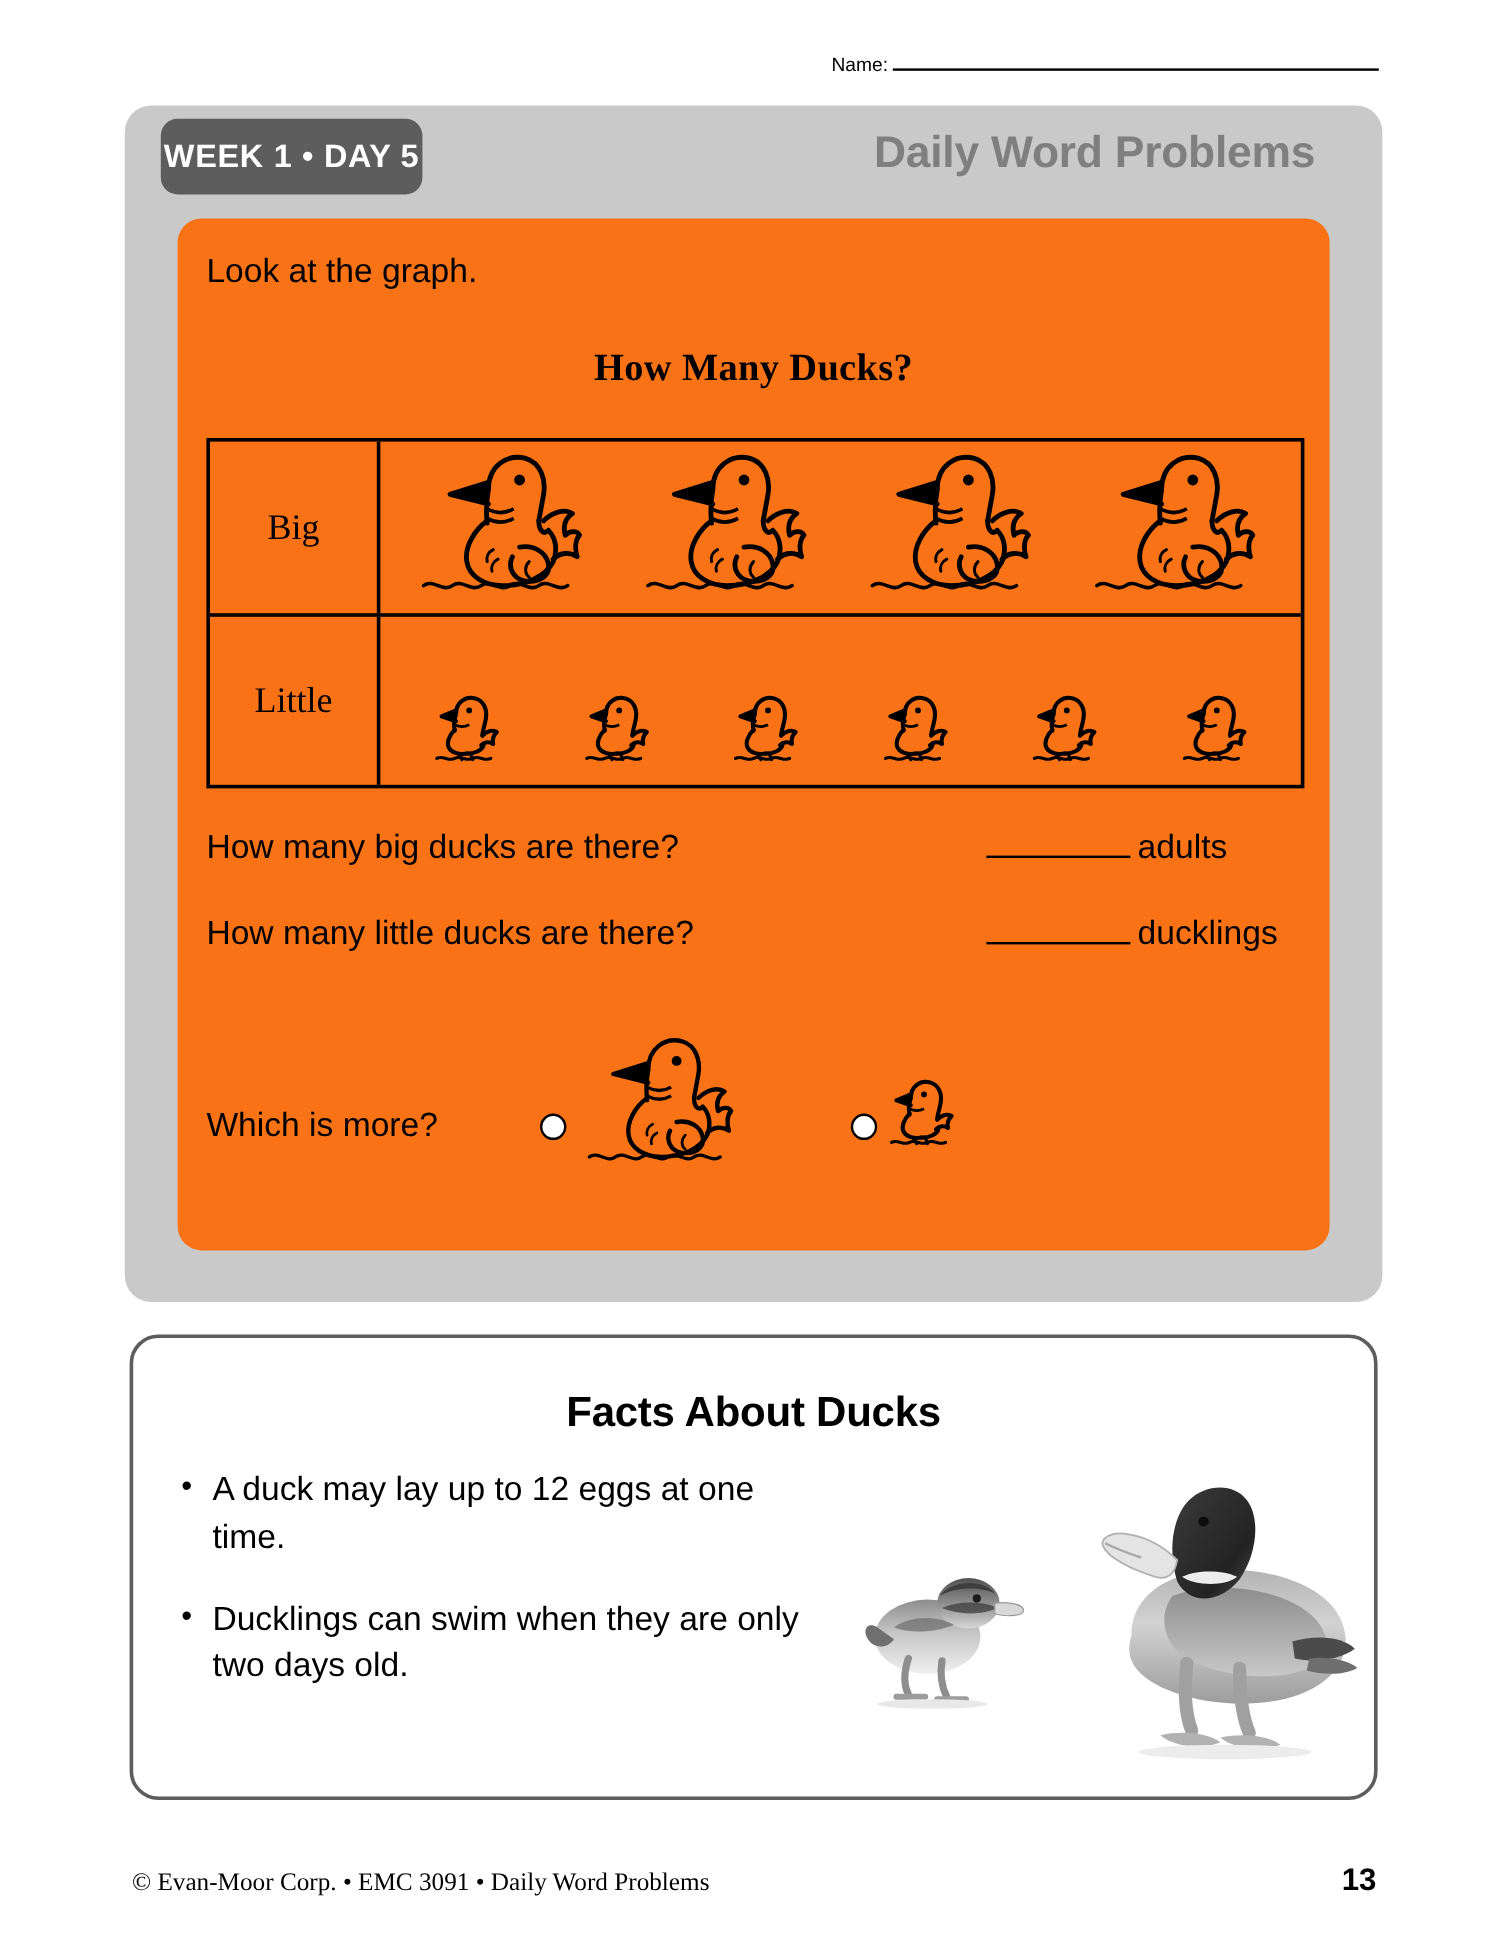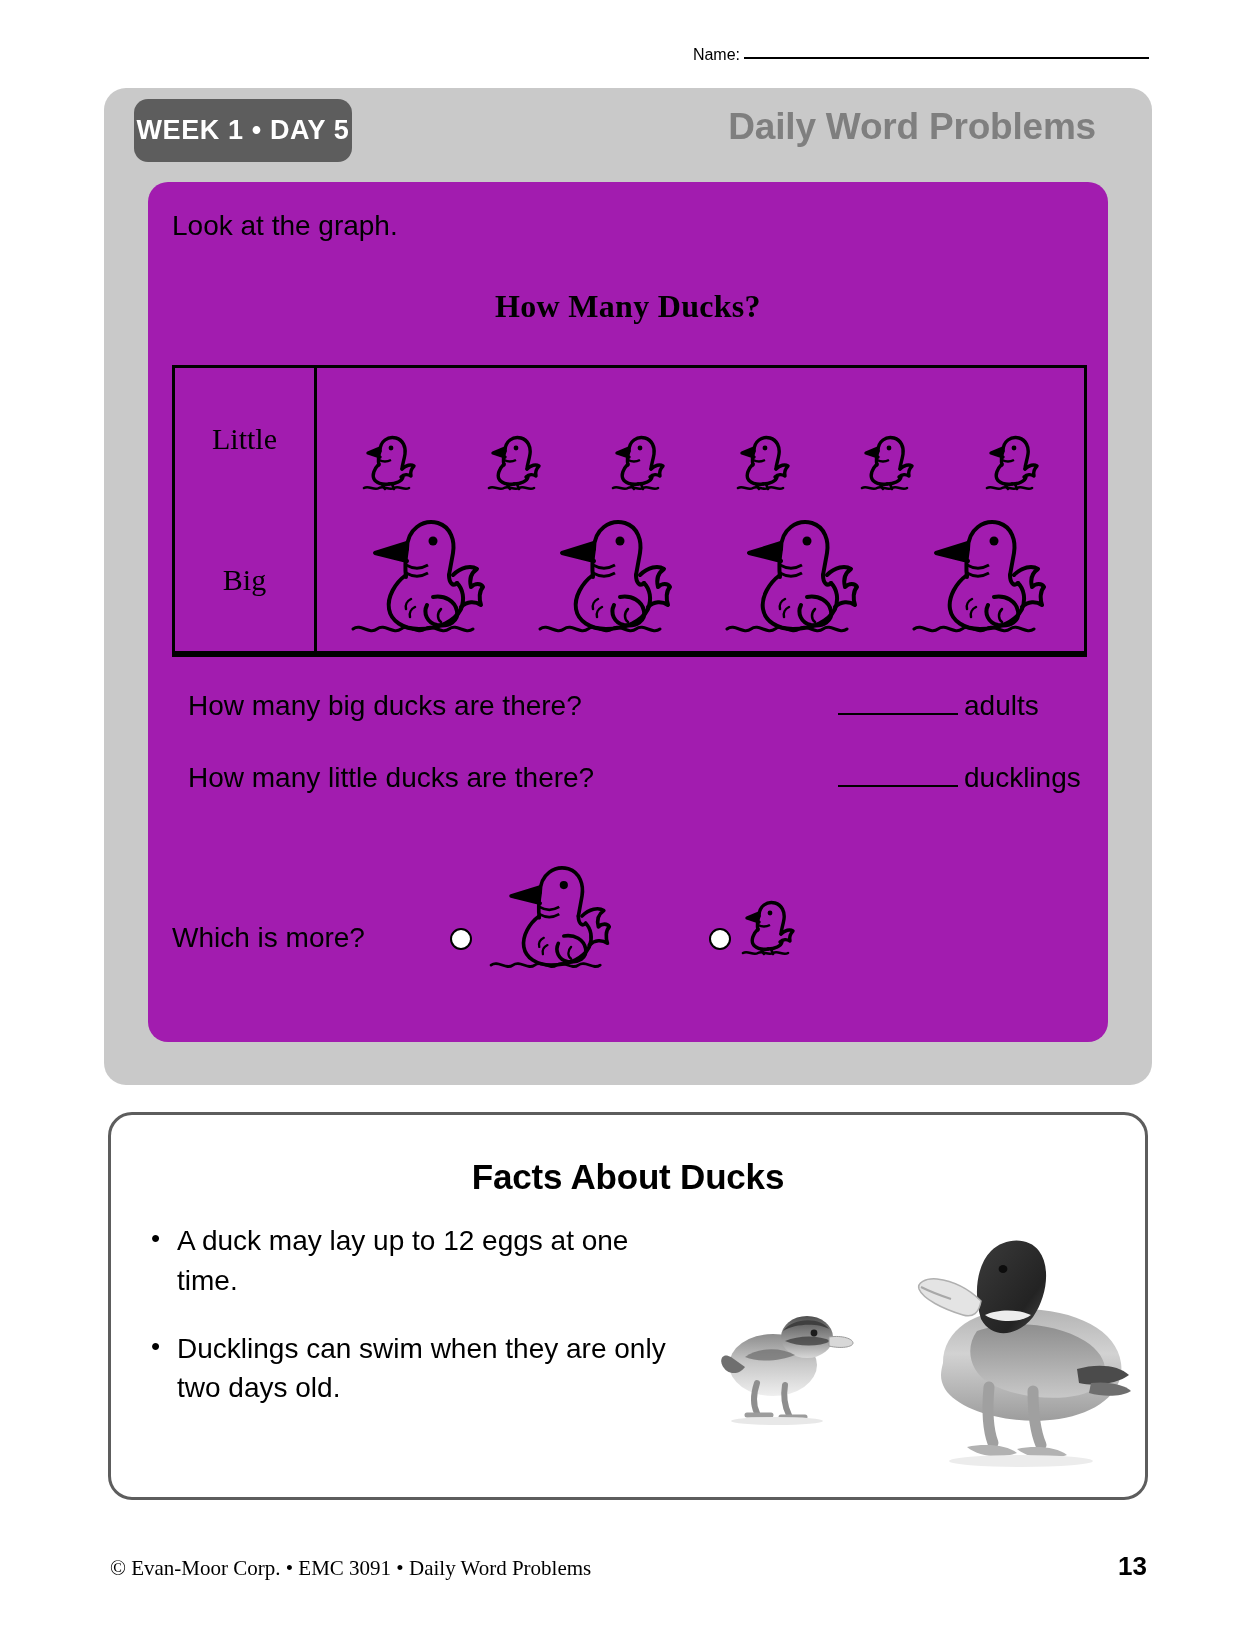--- a/index.html
+++ b/index.html
@@ -39,21 +39,21 @@
     color: #fff; font-weight: bold; font-size: 27px; letter-spacing: .6px;
   }
   .card-title {
     position: absolute; right: 56px; top: 18px;
     font-size: 37px; font-weight: bold; color: #7f7f7f;
     letter-spacing: -.2px;
   }
   .white-panel {
     position: absolute; left: 44px; top: 94px;
     width: 960px; height: 860px;
-    background: #a21caf; border-radius: 20px;
+    background: #f97316; border-radius: 20px;
   }
 
   .instruction {
     position: absolute; left: 24px; top: 28px;
     font-size: 28px;
   }
   .graph-title {
     position: absolute; left: 0; top: 106px; width: 960px;
     text-align: center;
     font-family: "Liberation Serif", serif;
@@ -80,21 +80,21 @@
     flex: 1; display: flex; align-items: flex-end;
     justify-content: space-around;
     padding: 0 10px 6px 10px;
   }
   .row-cells.little { padding-bottom: 14px; }
 
   
   .q-block { position: absolute; left: 24px; top: 508px; width: 915px; }
   .q-row {
     display: flex; align-items: flex-end;
-    font-size: 28px; margin-bottom: 40px; margin-left: 16px;
+    font-size: 28px; margin-bottom: 40px;
   }
   .q-text { flex: 0 0 650px; }
   .answer-line {
     width: 120px; height: 0; border-bottom: 2.5px solid #000;
     margin-bottom: 7px; margin-right: 6px;
   }
   .unit { font-size: 28px; }
 
   .which-row {
     position: absolute; left: 24px; top: 660px;
@@ -169,122 +169,20 @@
 
     <div class="card-title">Daily Word Problems</div>
 
     <div class="white-panel">
 
       <div class="instruction">Look at the graph.</div>
 
       <div class="graph-title">How Many Ducks?</div>
 
       <div class="graph-table">
-
-        <div class="graph-row">
-          <div class="row-label">Little</div>
-          <div class="row-cells little">
-            <span>
-              <svg width="62" height="60" viewBox="0 0 62 60">
-                <g fill="none" stroke="#000" stroke-width="3.4" stroke-linecap="round" stroke-linejoin="round">
-                  <path d="M22 20 C22 10 30 5 38 7 C45 9 48 16 47 23 C46 30 44 34 44 38"></path>
-                  <path d="M22 20 C20 26 20 30 21 34"></path>
-                  <path d="M22 17 L10 22 L22 26" fill="#000"></path>
-                  <path d="M21 33 C16 38 14 44 16 48 C18 52 24 54 31 53"></path>
-                  <path d="M44 38 C48 34 53 33 56 35 C53 38 52 41 53 45 C50 43 46 43 43 46"></path>
-                  <path d="M31 53 C38 53 44 50 45 46"></path>
-                  <path d="M24 53 L27 58 M34 53 L36 58" stroke-width="2.6"></path>
-                  <path d="M6 57 C11 54 16 60 21 57 C26 54 31 60 36 57 C41 54 46 60 51 57" stroke-width="2.6"></path>
-                </g>
-                <circle cx="33" cy="17" r="2.4" fill="#000"></circle>
-                <path d="M21 29 C25 31 29 31 33 29" fill="none" stroke="#000" stroke-width="2.4"></path>
-              </svg>
-            </span>
-            <span>
-              <svg width="62" height="60" viewBox="0 0 62 60">
-                <g fill="none" stroke="#000" stroke-width="3.4" stroke-linecap="round" stroke-linejoin="round">
-                  <path d="M22 20 C22 10 30 5 38 7 C45 9 48 16 47 23 C46 30 44 34 44 38"></path>
-                  <path d="M22 20 C20 26 20 30 21 34"></path>
-                  <path d="M22 17 L10 22 L22 26" fill="#000"></path>
-                  <path d="M21 33 C16 38 14 44 16 48 C18 52 24 54 31 53"></path>
-                  <path d="M44 38 C48 34 53 33 56 35 C53 38 52 41 53 45 C50 43 46 43 43 46"></path>
-                  <path d="M31 53 C38 53 44 50 45 46"></path>
-                  <path d="M24 53 L27 58 M34 53 L36 58" stroke-width="2.6"></path>
-                  <path d="M6 57 C11 54 16 60 21 57 C26 54 31 60 36 57 C41 54 46 60 51 57" stroke-width="2.6"></path>
-                </g>
-                <circle cx="33" cy="17" r="2.4" fill="#000"></circle>
-                <path d="M21 29 C25 31 29 31 33 29" fill="none" stroke="#000" stroke-width="2.4"></path>
-              </svg>
-            </span>
-            <span>
-              <svg width="62" height="60" viewBox="0 0 62 60">
-                <g fill="none" stroke="#000" stroke-width="3.4" stroke-linecap="round" stroke-linejoin="round">
-                  <path d="M22 20 C22 10 30 5 38 7 C45 9 48 16 47 23 C46 30 44 34 44 38"></path>
-                  <path d="M22 20 C20 26 20 30 21 34"></path>
-                  <path d="M22 17 L10 22 L22 26" fill="#000"></path>
-                  <path d="M21 33 C16 38 14 44 16 48 C18 52 24 54 31 53"></path>
-                  <path d="M44 38 C48 34 53 33 56 35 C53 38 52 41 53 45 C50 43 46 43 43 46"></path>
-                  <path d="M31 53 C38 53 44 50 45 46"></path>
-                  <path d="M24 53 L27 58 M34 53 L36 58" stroke-width="2.6"></path>
-                  <path d="M6 57 C11 54 16 60 21 57 C26 54 31 60 36 57 C41 54 46 60 51 57" stroke-width="2.6"></path>
-                </g>
-                <circle cx="33" cy="17" r="2.4" fill="#000"></circle>
-                <path d="M21 29 C25 31 29 31 33 29" fill="none" stroke="#000" stroke-width="2.4"></path>
-              </svg>
-            </span>
-            <span>
-              <svg width="62" height="60" viewBox="0 0 62 60">
-                <g fill="none" stroke="#000" stroke-width="3.4" stroke-linecap="round" stroke-linejoin="round">
-                  <path d="M22 20 C22 10 30 5 38 7 C45 9 48 16 47 23 C46 30 44 34 44 38"></path>
-                  <path d="M22 20 C20 26 20 30 21 34"></path>
-                  <path d="M22 17 L10 22 L22 26" fill="#000"></path>
-                  <path d="M21 33 C16 38 14 44 16 48 C18 52 24 54 31 53"></path>
-                  <path d="M44 38 C48 34 53 33 56 35 C53 38 52 41 53 45 C50 43 46 43 43 46"></path>
-                  <path d="M31 53 C38 53 44 50 45 46"></path>
-                  <path d="M24 53 L27 58 M34 53 L36 58" stroke-width="2.6"></path>
-                  <path d="M6 57 C11 54 16 60 21 57 C26 54 31 60 36 57 C41 54 46 60 51 57" stroke-width="2.6"></path>
-                </g>
-                <circle cx="33" cy="17" r="2.4" fill="#000"></circle>
-                <path d="M21 29 C25 31 29 31 33 29" fill="none" stroke="#000" stroke-width="2.4"></path>
-              </svg>
-            </span>
-            <span>
-              <svg width="62" height="60" viewBox="0 0 62 60">
-                <g fill="none" stroke="#000" stroke-width="3.4" stroke-linecap="round" stroke-linejoin="round">
-                  <path d="M22 20 C22 10 30 5 38 7 C45 9 48 16 47 23 C46 30 44 34 44 38"></path>
-                  <path d="M22 20 C20 26 20 30 21 34"></path>
-                  <path d="M22 17 L10 22 L22 26" fill="#000"></path>
-                  <path d="M21 33 C16 38 14 44 16 48 C18 52 24 54 31 53"></path>
-                  <path d="M44 38 C48 34 53 33 56 35 C53 38 52 41 53 45 C50 43 46 43 43 46"></path>
-                  <path d="M31 53 C38 53 44 50 45 46"></path>
-                  <path d="M24 53 L27 58 M34 53 L36 58" stroke-width="2.6"></path>
-                  <path d="M6 57 C11 54 16 60 21 57 C26 54 31 60 36 57 C41 54 46 60 51 57" stroke-width="2.6"></path>
-                </g>
-                <circle cx="33" cy="17" r="2.4" fill="#000"></circle>
-                <path d="M21 29 C25 31 29 31 33 29" fill="none" stroke="#000" stroke-width="2.4"></path>
-              </svg>
-            </span>
-            <span>
-              <svg width="62" height="60" viewBox="0 0 62 60">
-                <g fill="none" stroke="#000" stroke-width="3.4" stroke-linecap="round" stroke-linejoin="round">
-                  <path d="M22 20 C22 10 30 5 38 7 C45 9 48 16 47 23 C46 30 44 34 44 38"></path>
-                  <path d="M22 20 C20 26 20 30 21 34"></path>
-                  <path d="M22 17 L10 22 L22 26" fill="#000"></path>
-                  <path d="M21 33 C16 38 14 44 16 48 C18 52 24 54 31 53"></path>
-                  <path d="M44 38 C48 34 53 33 56 35 C53 38 52 41 53 45 C50 43 46 43 43 46"></path>
-                  <path d="M31 53 C38 53 44 50 45 46"></path>
-                  <path d="M24 53 L27 58 M34 53 L36 58" stroke-width="2.6"></path>
-                  <path d="M6 57 C11 54 16 60 21 57 C26 54 31 60 36 57 C41 54 46 60 51 57" stroke-width="2.6"></path>
-                </g>
-                <circle cx="33" cy="17" r="2.4" fill="#000"></circle>
-                <path d="M21 29 C25 31 29 31 33 29" fill="none" stroke="#000" stroke-width="2.4"></path>
-              </svg>
-            </span>
-          </div>
-        </div>
 
         <div class="graph-row top">
           <div class="row-label">Big</div>
           <div class="row-cells">
             <span>
               <svg width="150" height="132" viewBox="0 0 150 132">
                 <g fill="none" stroke="#000" stroke-width="4" stroke-linecap="round" stroke-linejoin="round">
                   <path d="M62 40 C62 20 78 10 93 14 C106 18 110 32 108 44 L104 66"></path>
                   <path d="M62 40 C60 52 60 60 61 68"></path>
                   <path d="M62 34 L30 44 L62 52" fill="#000"></path>
@@ -357,20 +255,122 @@
                   <path d="M108 66 C116 58 126 56 132 60 C126 64 124 70 126 78 C130 74 136 74 138 78 C134 82 134 90 136 96 C130 92 122 92 116 98"></path>
                   <path d="M66 90 C62 92 60 96 61 100" stroke-width="2.5"></path>
                   <path d="M70 98 C66 100 64 104 65 108" stroke-width="2.5"></path>
                   <path d="M88 88 C100 86 110 92 112 102 C114 112 104 118 92 116 C82 114 78 104 82 96"></path>
                   <path d="M96 100 C92 104 92 110 96 113" stroke-width="2.5"></path>
                   <path d="M8 120 C16 114 24 126 32 120 C40 114 48 126 56 120 C64 114 72 126 80 120 C88 114 96 126 104 120 C112 114 120 126 128 120" stroke-width="3"></path>
                 </g>
                 <circle cx="88" cy="32" r="4.5" fill="#000"></circle>
                 <path d="M61 56 C68 60 76 60 83 56" fill="none" stroke="#000" stroke-width="3"></path>
                 <path d="M61 64 C68 68 76 68 83 64" fill="none" stroke="#000" stroke-width="3"></path>
+              </svg>
+            </span>
+          </div>
+        </div>
+
+        <div class="graph-row">
+          <div class="row-label">Little</div>
+          <div class="row-cells little">
+            <span>
+              <svg width="62" height="60" viewBox="0 0 62 60">
+                <g fill="none" stroke="#000" stroke-width="3.4" stroke-linecap="round" stroke-linejoin="round">
+                  <path d="M22 20 C22 10 30 5 38 7 C45 9 48 16 47 23 C46 30 44 34 44 38"></path>
+                  <path d="M22 20 C20 26 20 30 21 34"></path>
+                  <path d="M22 17 L10 22 L22 26" fill="#000"></path>
+                  <path d="M21 33 C16 38 14 44 16 48 C18 52 24 54 31 53"></path>
+                  <path d="M44 38 C48 34 53 33 56 35 C53 38 52 41 53 45 C50 43 46 43 43 46"></path>
+                  <path d="M31 53 C38 53 44 50 45 46"></path>
+                  <path d="M24 53 L27 58 M34 53 L36 58" stroke-width="2.6"></path>
+                  <path d="M6 57 C11 54 16 60 21 57 C26 54 31 60 36 57 C41 54 46 60 51 57" stroke-width="2.6"></path>
+                </g>
+                <circle cx="33" cy="17" r="2.4" fill="#000"></circle>
+                <path d="M21 29 C25 31 29 31 33 29" fill="none" stroke="#000" stroke-width="2.4"></path>
+              </svg>
+            </span>
+            <span>
+              <svg width="62" height="60" viewBox="0 0 62 60">
+                <g fill="none" stroke="#000" stroke-width="3.4" stroke-linecap="round" stroke-linejoin="round">
+                  <path d="M22 20 C22 10 30 5 38 7 C45 9 48 16 47 23 C46 30 44 34 44 38"></path>
+                  <path d="M22 20 C20 26 20 30 21 34"></path>
+                  <path d="M22 17 L10 22 L22 26" fill="#000"></path>
+                  <path d="M21 33 C16 38 14 44 16 48 C18 52 24 54 31 53"></path>
+                  <path d="M44 38 C48 34 53 33 56 35 C53 38 52 41 53 45 C50 43 46 43 43 46"></path>
+                  <path d="M31 53 C38 53 44 50 45 46"></path>
+                  <path d="M24 53 L27 58 M34 53 L36 58" stroke-width="2.6"></path>
+                  <path d="M6 57 C11 54 16 60 21 57 C26 54 31 60 36 57 C41 54 46 60 51 57" stroke-width="2.6"></path>
+                </g>
+                <circle cx="33" cy="17" r="2.4" fill="#000"></circle>
+                <path d="M21 29 C25 31 29 31 33 29" fill="none" stroke="#000" stroke-width="2.4"></path>
+              </svg>
+            </span>
+            <span>
+              <svg width="62" height="60" viewBox="0 0 62 60">
+                <g fill="none" stroke="#000" stroke-width="3.4" stroke-linecap="round" stroke-linejoin="round">
+                  <path d="M22 20 C22 10 30 5 38 7 C45 9 48 16 47 23 C46 30 44 34 44 38"></path>
+                  <path d="M22 20 C20 26 20 30 21 34"></path>
+                  <path d="M22 17 L10 22 L22 26" fill="#000"></path>
+                  <path d="M21 33 C16 38 14 44 16 48 C18 52 24 54 31 53"></path>
+                  <path d="M44 38 C48 34 53 33 56 35 C53 38 52 41 53 45 C50 43 46 43 43 46"></path>
+                  <path d="M31 53 C38 53 44 50 45 46"></path>
+                  <path d="M24 53 L27 58 M34 53 L36 58" stroke-width="2.6"></path>
+                  <path d="M6 57 C11 54 16 60 21 57 C26 54 31 60 36 57 C41 54 46 60 51 57" stroke-width="2.6"></path>
+                </g>
+                <circle cx="33" cy="17" r="2.4" fill="#000"></circle>
+                <path d="M21 29 C25 31 29 31 33 29" fill="none" stroke="#000" stroke-width="2.4"></path>
+              </svg>
+            </span>
+            <span>
+              <svg width="62" height="60" viewBox="0 0 62 60">
+                <g fill="none" stroke="#000" stroke-width="3.4" stroke-linecap="round" stroke-linejoin="round">
+                  <path d="M22 20 C22 10 30 5 38 7 C45 9 48 16 47 23 C46 30 44 34 44 38"></path>
+                  <path d="M22 20 C20 26 20 30 21 34"></path>
+                  <path d="M22 17 L10 22 L22 26" fill="#000"></path>
+                  <path d="M21 33 C16 38 14 44 16 48 C18 52 24 54 31 53"></path>
+                  <path d="M44 38 C48 34 53 33 56 35 C53 38 52 41 53 45 C50 43 46 43 43 46"></path>
+                  <path d="M31 53 C38 53 44 50 45 46"></path>
+                  <path d="M24 53 L27 58 M34 53 L36 58" stroke-width="2.6"></path>
+                  <path d="M6 57 C11 54 16 60 21 57 C26 54 31 60 36 57 C41 54 46 60 51 57" stroke-width="2.6"></path>
+                </g>
+                <circle cx="33" cy="17" r="2.4" fill="#000"></circle>
+                <path d="M21 29 C25 31 29 31 33 29" fill="none" stroke="#000" stroke-width="2.4"></path>
+              </svg>
+            </span>
+            <span>
+              <svg width="62" height="60" viewBox="0 0 62 60">
+                <g fill="none" stroke="#000" stroke-width="3.4" stroke-linecap="round" stroke-linejoin="round">
+                  <path d="M22 20 C22 10 30 5 38 7 C45 9 48 16 47 23 C46 30 44 34 44 38"></path>
+                  <path d="M22 20 C20 26 20 30 21 34"></path>
+                  <path d="M22 17 L10 22 L22 26" fill="#000"></path>
+                  <path d="M21 33 C16 38 14 44 16 48 C18 52 24 54 31 53"></path>
+                  <path d="M44 38 C48 34 53 33 56 35 C53 38 52 41 53 45 C50 43 46 43 43 46"></path>
+                  <path d="M31 53 C38 53 44 50 45 46"></path>
+                  <path d="M24 53 L27 58 M34 53 L36 58" stroke-width="2.6"></path>
+                  <path d="M6 57 C11 54 16 60 21 57 C26 54 31 60 36 57 C41 54 46 60 51 57" stroke-width="2.6"></path>
+                </g>
+                <circle cx="33" cy="17" r="2.4" fill="#000"></circle>
+                <path d="M21 29 C25 31 29 31 33 29" fill="none" stroke="#000" stroke-width="2.4"></path>
+              </svg>
+            </span>
+            <span>
+              <svg width="62" height="60" viewBox="0 0 62 60">
+                <g fill="none" stroke="#000" stroke-width="3.4" stroke-linecap="round" stroke-linejoin="round">
+                  <path d="M22 20 C22 10 30 5 38 7 C45 9 48 16 47 23 C46 30 44 34 44 38"></path>
+                  <path d="M22 20 C20 26 20 30 21 34"></path>
+                  <path d="M22 17 L10 22 L22 26" fill="#000"></path>
+                  <path d="M21 33 C16 38 14 44 16 48 C18 52 24 54 31 53"></path>
+                  <path d="M44 38 C48 34 53 33 56 35 C53 38 52 41 53 45 C50 43 46 43 43 46"></path>
+                  <path d="M31 53 C38 53 44 50 45 46"></path>
+                  <path d="M24 53 L27 58 M34 53 L36 58" stroke-width="2.6"></path>
+                  <path d="M6 57 C11 54 16 60 21 57 C26 54 31 60 36 57 C41 54 46 60 51 57" stroke-width="2.6"></path>
+                </g>
+                <circle cx="33" cy="17" r="2.4" fill="#000"></circle>
+                <path d="M21 29 C25 31 29 31 33 29" fill="none" stroke="#000" stroke-width="2.4"></path>
               </svg>
             </span>
           </div>
         </div>
 
       </div>
 
       <div class="q-block">
         <div class="q-row">
           <span class="q-text">How many big ducks are there?</span>

